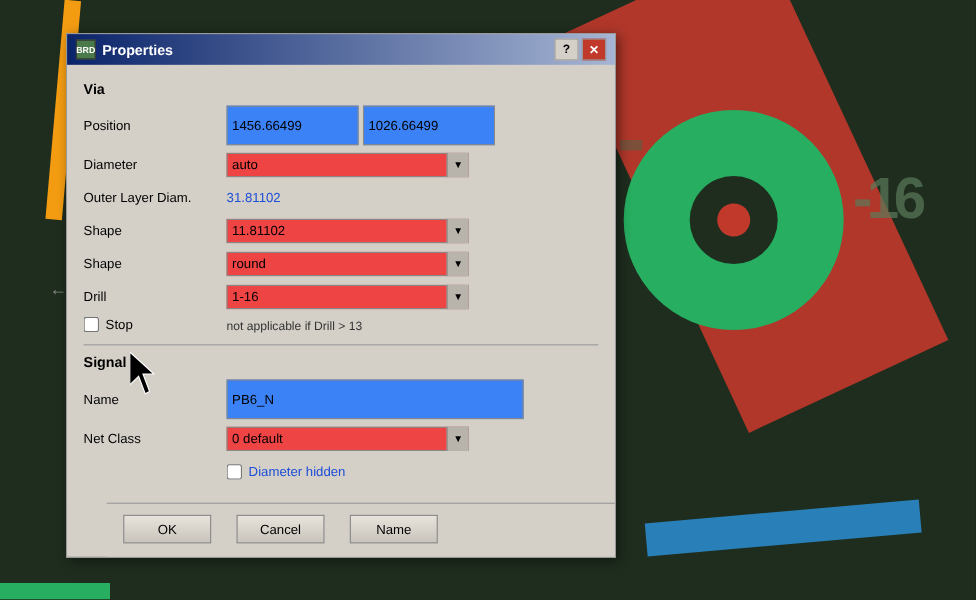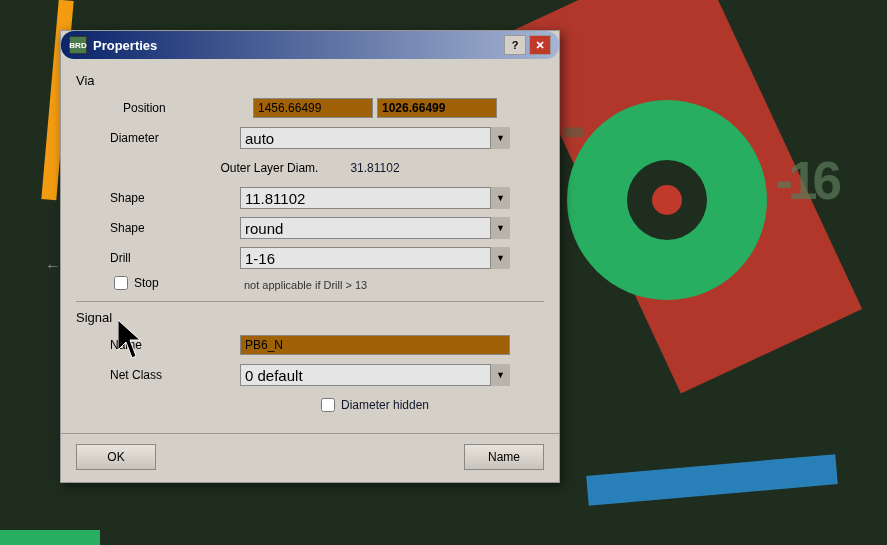--- a/index.html
+++ b/index.html
@@ -110,21 +110,20 @@
       z-index: 10;
     }
     .dialog-titlebar {
       background: linear-gradient(to right, #0a246a, #a6b5d4);
       color: white;
       padding: 5px 8px;
       display: flex;
       align-items: center;
       justify-content: space-between;
       height: 28px;
-      border-radius: 13px;
     }
     .dialog-title-left {
       display: flex;
       align-items: center;
       gap: 6px;
     }
     .dialog-icon {
       width: 18px; height: 18px;
       background: #4a7a4a;
       border: 1px solid #333;
@@ -162,64 +161,63 @@
       background: #c0392b;
       color: white;
     }
 
     
     .dialog-content {
       padding: 10px 15px;
       background: #d4d0c8;
     }
     .section-title {
-      font-weight: normal;
+      font-weight: bold;
       font-size: 13px;
       margin-bottom: 8px;
       margin-top: 4px;
     }
     .form-row {
       display: flex;
       align-items: center;
       margin-bottom: 6px;
       min-height: 24px;
-      justify-content: center;
     }
     .form-label {
       width: 130px;
       font-size: 12px;
       color: #000;
       flex-shrink: 0;
     }
     .form-value {
       font-size: 12px;
-      color: #0f172a;
+      color: #1d4ed8;
     }
     .form-input {
-      height: 20px;
+      height: 36px;
       border: 1px solid #888;
-      background: #a16207;
+      background: #3b82f6;
       padding: 0 4px;
       font-size: 12px;
     }
     .input-pos1 { width: 120px; }
-    .input-pos2 { width: 120px; margin-left: 4px; font-weight: bold; }
+    .input-pos2 { width: 120px; margin-left: 4px; }
     .input-full { width: 270px; }
 
     .select-wrapper {
       position: relative;
       display: inline-block;
     }
     .form-select {
       height: 22px;
-      width: 270px;
+      width: 220px;
       border: 1px solid #888;
-      background: #e5e5e5;
+      background: #ef4444;
       padding: 0 20px 0 4px;
-      font-size: 15px;
+      font-size: 12px;
       appearance: none;
       -webkit-appearance: none;
       cursor: pointer;
     }
     .select-arrow {
       position: absolute;
       right: 0; top: 0;
       width: 20px; height: 22px;
       background: #b8b4ac;
       border-left: 1px solid #888;
@@ -239,41 +237,41 @@
     .stop-row {
       display: flex;
       align-items: flex-start;
       margin-bottom: 6px;
     }
     .stop-checkbox-area {
       display: flex;
       align-items: flex-start;
       width: 130px;
       flex-shrink: 0;
-      margin-left: 38px;
     }
     .form-checkbox {
       width: 14px; height: 14px;
       margin-right: 6px;
       cursor: pointer;
     }
     .stop-note {
       font-size: 11px;
       color: #333;
       line-height: 1.4;
       padding-top: 2px;
     }
 
     .dialog-footer {
       display: flex;
-      justify-content: space-between;
-      gap: 6px;
+      justify-content: flex-start;
+      gap: 23px;
       padding: 10px 15px 12px;
       background: #d4d0c8;
       border-top: 1px solid #999;
+      margin-left: 36px;
     }
     .footer-btn {
       width: 80px;
       height: 26px;
       border: 1px solid #888;
       background: linear-gradient(to bottom, #e8e4dc, #c8c4bc);
       font-size: 12px;
       cursor: pointer;
       display: flex;
       align-items: center;
@@ -411,20 +409,21 @@
     <div class="form-row">
       <div style="width:130px; flex-shrink:0;"></div>
       <input type="checkbox" class="form-checkbox" style="">
       <span class="form-value">Diameter hidden</span>
     </div>
 
   </div>
 
   <div class="dialog-footer">
     <button class="footer-btn">OK</button>
+    <button class="footer-btn">Cancel</button>
     <button class="footer-btn">Name</button>
   </div>
 </div>
 
 <div class="cursor-arrow">
   <svg width="30" height="40" viewBox="0 0 30 40">
     <polygon points="0,0 0,30 8,22 14,38 18,36 12,20 22,20" fill="black" stroke="white" stroke-width="1"></polygon>
   </svg>
 </div>
 

